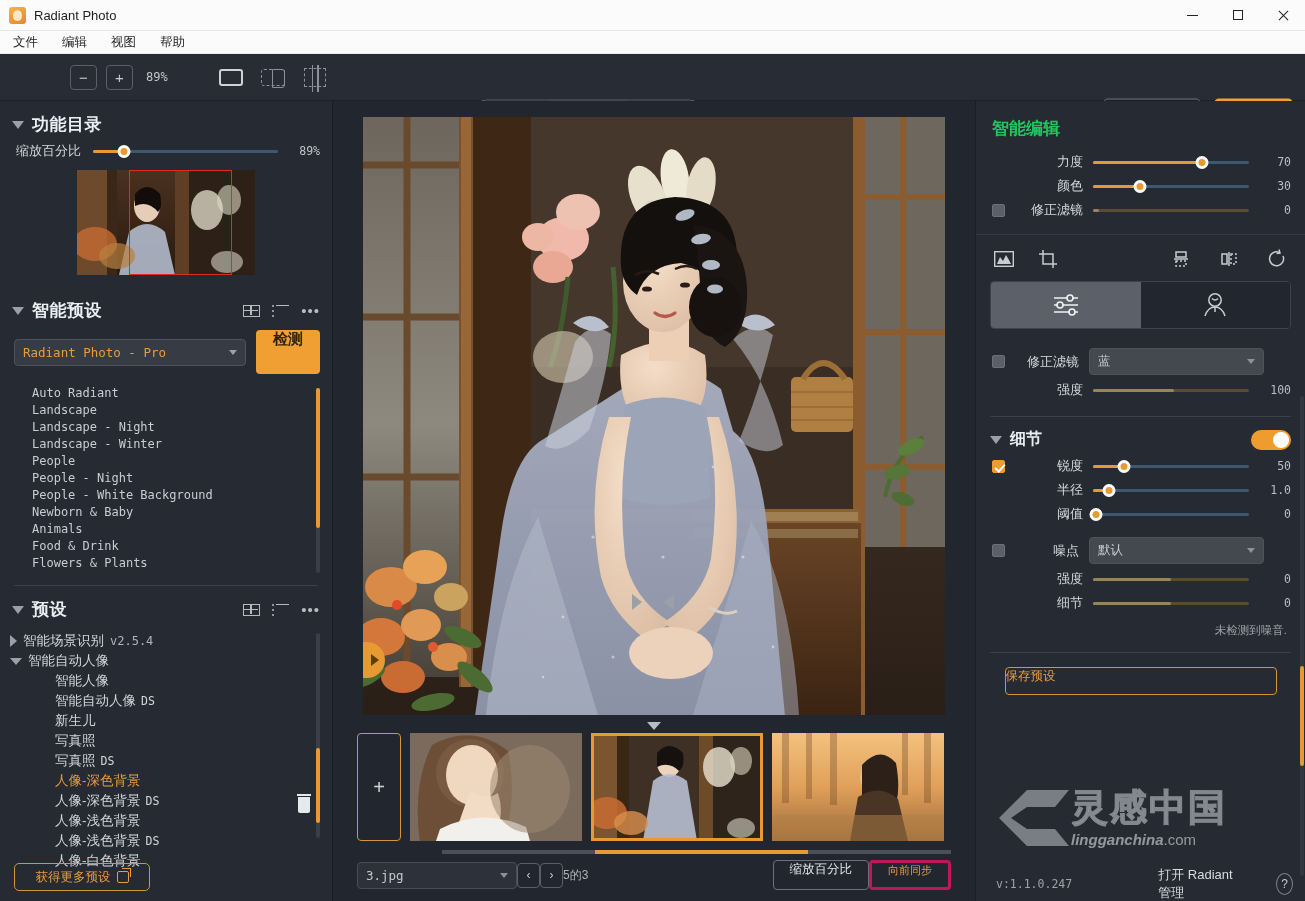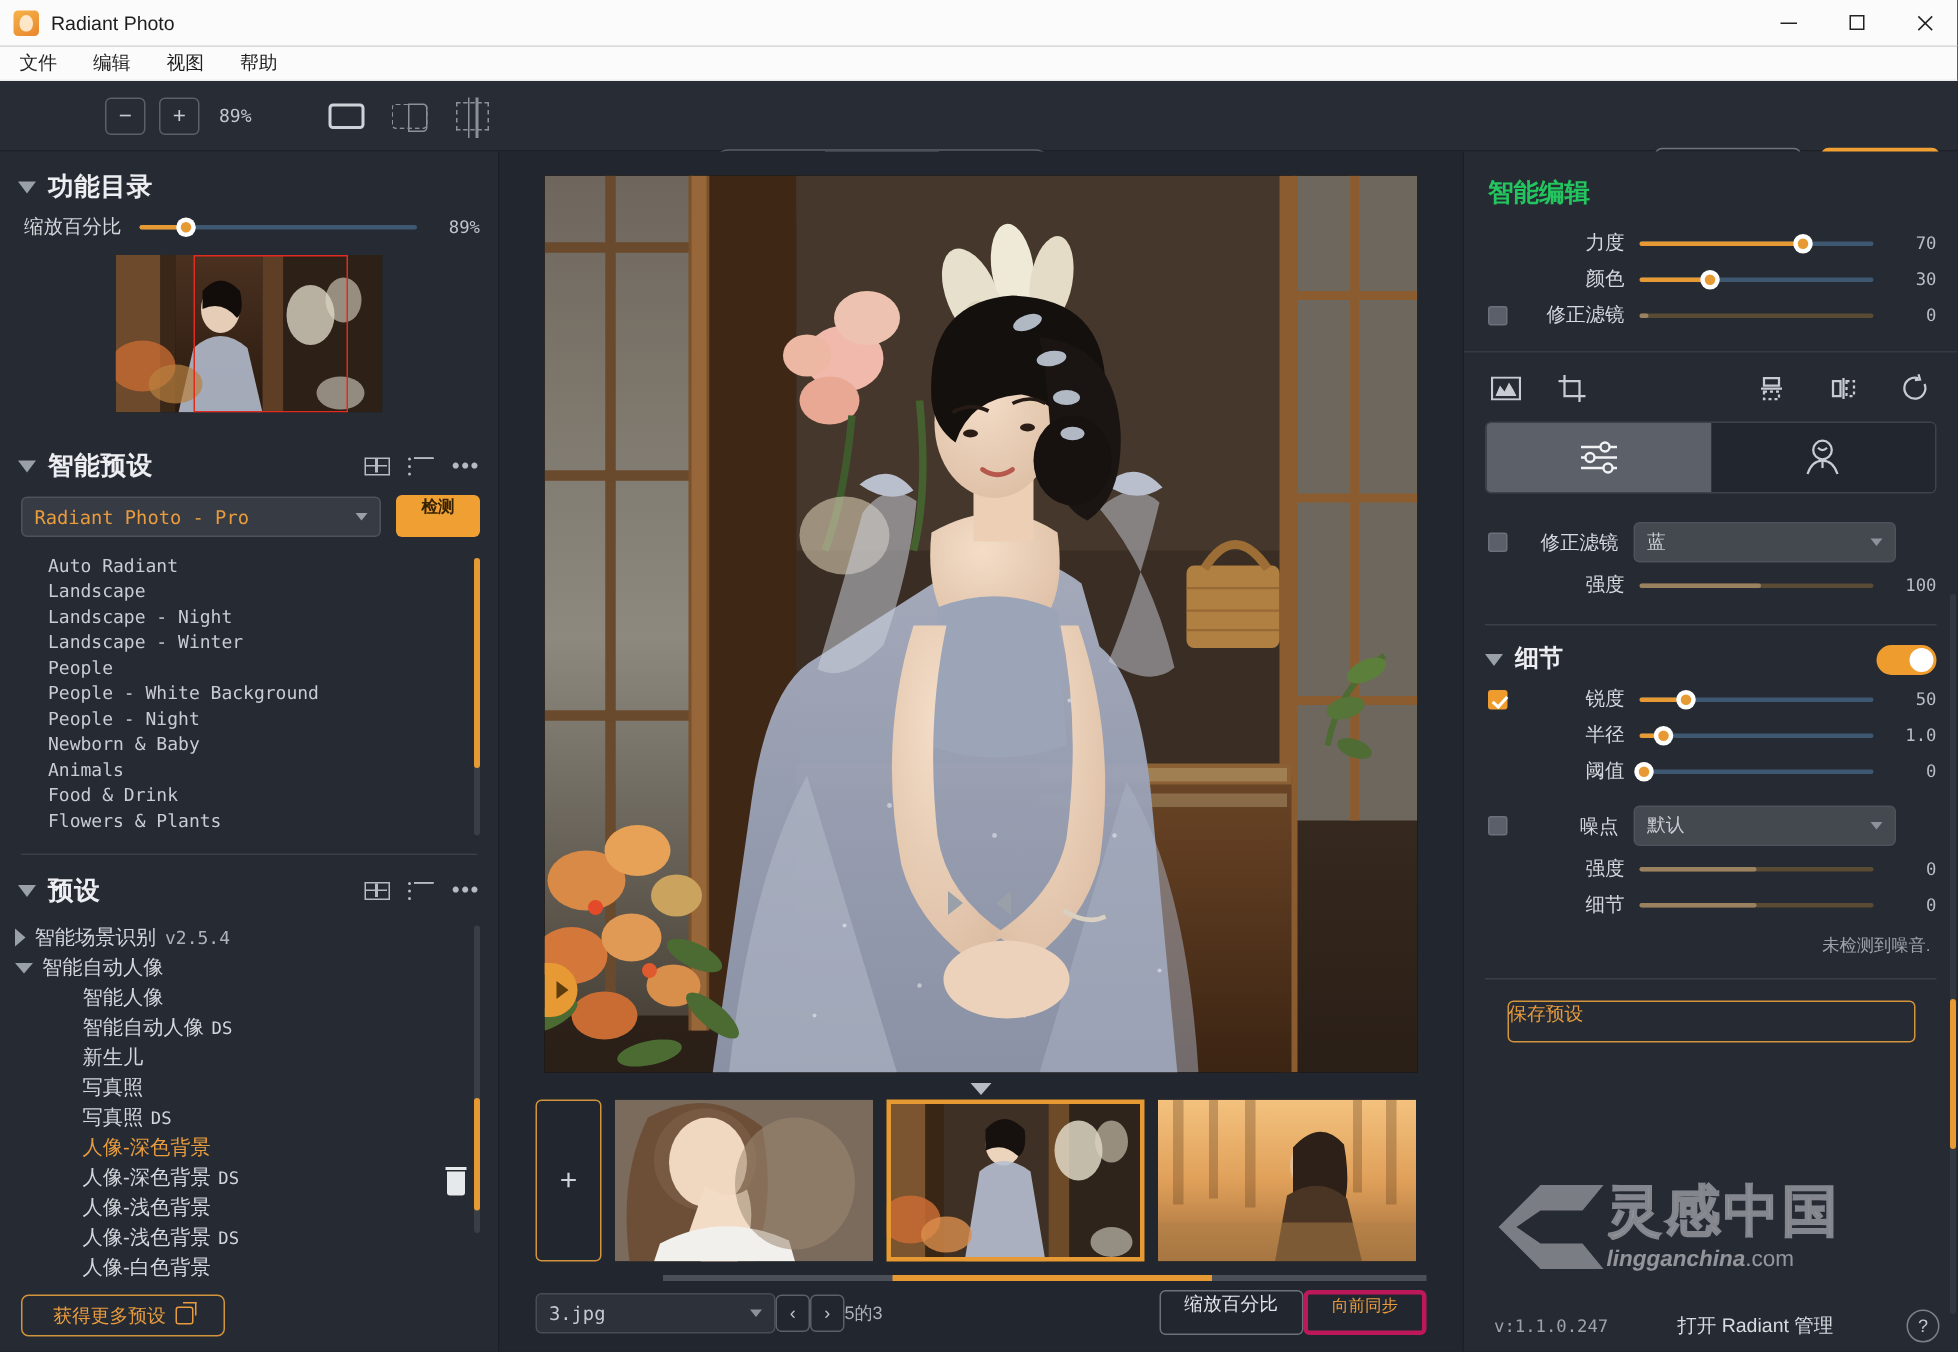--- a/index.html
+++ b/index.html
@@ -105,22 +105,22 @@
   .navthumb .img { position:absolute; inset:0; }
   .navbox { position:absolute; left:29%; top:0; width:58%; height:100%;
             border:1.5px solid #e02b20; }
 
   .presetcombo-row { display:flex; align-items:center; gap:10px; padding:4px 12px 6px 14px;}
   .combo { flex:1; height:27px; background:#373b44; border:1px solid #4d525b; border-radius:4px;
            display:flex;align-items:center;padding:0 8px; font-size:12.5px;
            font-family:"DejaVu Sans Mono",monospace; color:#e89c3e; position:relative;}
   .combo .arw{ margin-left:auto; width:0;height:0;border-left:4px solid transparent;
                border-right:4px solid transparent;border-top:5px solid #9aa0a8;}
-  .btn-detect { height:28px;padding:0 17px;border:none;border-radius:4px;background:#f0a033;
-                color:#332100;font-size:11px;font-weight:bold;}
+  .btn-detect { height:44px;padding:0 17px;border:none;border-radius:4px;background:#f0a033;
+                color:#332100;font-size:15px;font-weight:bold;}
 
   .ai-list { margin:4px 10px 0 10px; height:195px; overflow:hidden; position:relative;
              font-family:"DejaVu Sans Mono",monospace; }
   .ai-list .it { padding:1.5px 0 1.5px 22px; font-size:12px; color:#c9ccd2; white-space:nowrap;}
 
   .vscroll { position:absolute; right:2px; width:4px; border-radius:2px; background:#3a3e47; }
   .vscroll .th { position:absolute; left:0; width:4px; border-radius:2px; background:#e79a33; }
 
   .divider { height:1px; background:#3b3f48; margin:6px 14px 0 14px; }
 
@@ -233,21 +233,21 @@
   .grp-head .gt { font-size:16px; font-weight:bold; color:#eceef1; }
   .toggle { margin-left:auto; width:40px;height:20px;border-radius:10px;background:#ef9c2f;position:relative;}
   .toggle::after{content:"";position:absolute;right:2px;top:2px;width:16px;height:16px;border-radius:50%;background:#fff;}
 
   .note { text-align:right; padding:8px 18px 0 0; font-size:11.5px; color:#9ea3aa; }
 
   .r-savepreset { display:flex; justify-content:center; margin-top:14px; }
   .btn-savepreset { width:272px;height:28px;border:1px solid #d2943c;border-radius:4px;background:transparent;
                     color:#e89c3e;font-size:12.5px;}
 
-  .r-footer { position:absolute; left:0; right:0; bottom:0; height:34px; display:flex; align-items:center; }
+  .r-footer { position:absolute; left:0; right:0; bottom:0; height:34px; display:flex; align-items:center;gap:40px; }
   .r-footer .ver { font-size:11.5px;color:#9da2a9;margin-left:20px;font-family:"DejaVu Sans Mono",monospace;}
   .r-footer .mgr { font-size:13px;color:#d8dbe0; margin-left:46px;}
   .helpbtn { margin-left:auto; margin-right:12px; width:22px;height:22px;border-radius:50%;
              border:1px solid #7b818a; color:#c6cad0; font-size:12px;
              display:flex;align-items:center;justify-content:center;}
 
   .r-vscroll { position:absolute; right:1px; top:295px; width:4px; height:480px; background:#333740; border-radius:2px;}
   .r-vscroll .th{position:absolute;top:270px;left:0;width:4px;height:100px;background:#e79a33;border-radius:2px;}
 
   
@@ -402,22 +402,22 @@
         </div>
         <div class="btn-detect">检测</div>
       </div>
 
       <div class="ai-list">
         <div class="it">Auto Radiant</div>
         <div class="it">Landscape</div>
         <div class="it">Landscape - Night</div>
         <div class="it">Landscape - Winter</div>
         <div class="it">People</div>
+        <div class="it">People - Night</div>
         <div class="it">People - White Background</div>
-        <div class="it">People - Night</div>
         <div class="it">Newborn &amp; Baby</div>
         <div class="it">Animals</div>
         <div class="it">Food &amp; Drink</div>
         <div class="it">Flowers &amp; Plants</div>
         <div class="vscroll" style="top:4px;height:185px">
           <div class="th" style="top:0;height:140px"></div>
         </div>
       </div>
 
       <div class="divider"></div>

